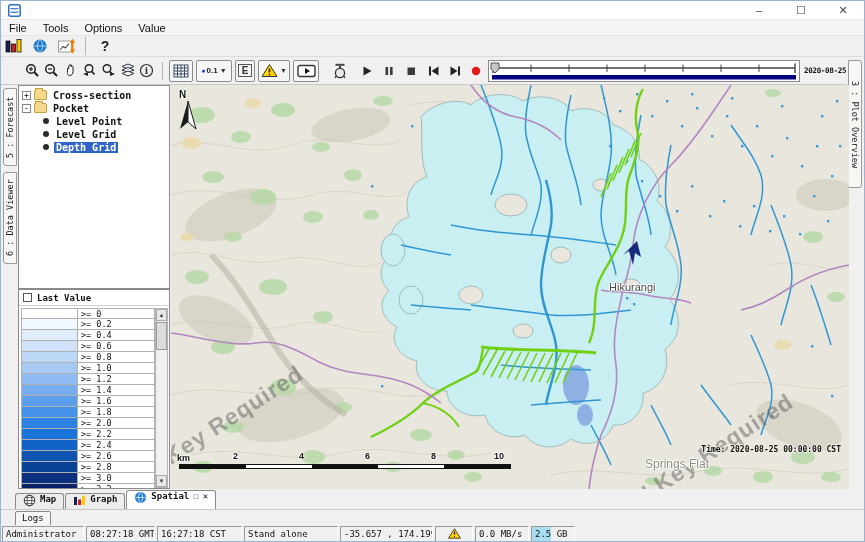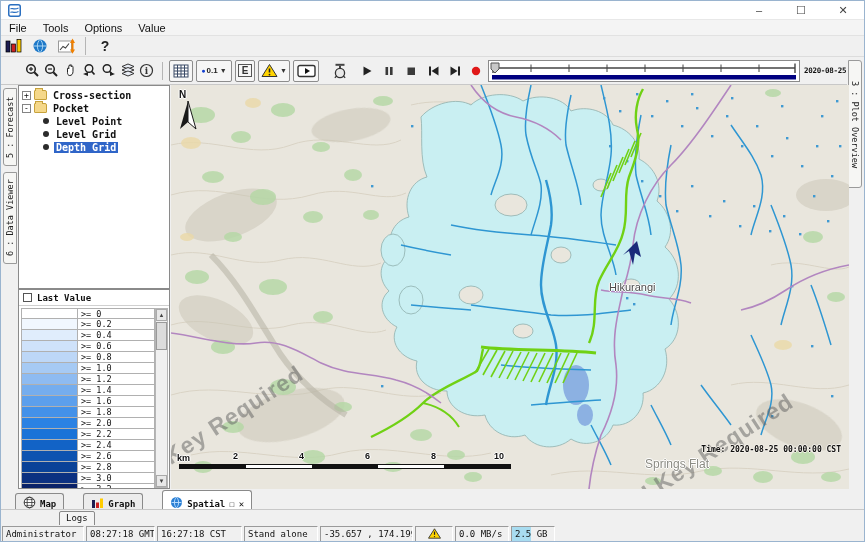--- a/index.html
+++ b/index.html
@@ -102,28 +102,28 @@
              text-shadow:1px 0 0 #fff,-1px 0 0 #fff,0 1px 0 #fff,0 -1px 0 #fff;}
   #scale-nums span:nth-child(1){left:62px;} #scale-nums span:nth-child(2){left:128px;}
   #scale-nums span:nth-child(3){left:194px;} #scale-nums span:nth-child(4){left:260px;}
   #scale-nums span:nth-child(5){left:323px;}
   #scalebar{position:absolute;left:8px;top:379px;display:flex;height:5px;border:1px solid #111;}
   #scalebar i{width:66px;height:100%;}
   #scalebar i:nth-child(odd){background:#111;} #scalebar i:nth-child(even){background:#fff;}
 
   
   #bottom-tabs{position:absolute;left:0;top:488px;width:100%;height:20px;display:flex;align-items:flex-end;padding-left:14px;background:#f0f0f0;}
-  .btab{display:flex;align-items:flex-end;gap:4px;border:1px solid #8a8a8a;border-bottom:none;border-radius:3px 3px 0 0;
-        background:#ececec;height:16px;padding:0 7px;margin-right:19px;
+  .btab{display:flex;align-items:flex-start;gap:4px;border:1px solid #8a8a8a;border-bottom:none;border-radius:3px 3px 0 0;
+        background:#ececec;height:16px;padding:0 7px;margin-right:1px;
         font-family:"DejaVu Sans Mono",monospace;font-size:9px;font-weight:bold;color:#111;}
   .btab.active{background:#fff;height:19px;}
   .btab .wglyph{font-size:9px;color:#222;font-weight:normal;}
   #logs-row{position:absolute;left:0;top:508px;width:100%;height:16px;background:#f0f0f0;border-top:1px solid #c8c8c8;}
   #logs-btn{position:absolute;left:14px;top:1px;border:1px solid #8a8a8a;border-radius:2px;background:#f4f4f4;
-            font-family:"DejaVu Sans Mono",monospace;font-size:9px;color:#111;padding:0 6px;height:24px;line-height:12px;margin-left:44px;}
+            font-family:"DejaVu Sans Mono",monospace;font-size:9px;color:#111;padding:0 6px;height:24px;line-height:12px;}
   #statusbar{position:absolute;left:0;top:524px;width:100%;height:18px;background:#f0f0f0;
              display:flex;align-items:stretch;padding:1px 1px;}
   .seg{border:1px solid;border-color:#9a9a9a #ffffff #ffffff #9a9a9a;margin-right:2px;
        font-family:"DejaVu Sans Mono",monospace;font-size:9px;color:#111;
        padding:2px 3px 0 3px;white-space:nowrap;overflow:hidden;flex:0 0 auto;}
   #seg-mem{position:relative;} #seg-mem .fill{position:absolute;left:0;top:0;bottom:0;width:45%;}
   #seg-mem span{position:relative;}
 </style>
 </head>
 <body>
@@ -707,21 +707,21 @@
 </div>
 
 <div id="logs-row">
   <span id="logs-btn">Logs</span>
 </div>
 
 <div id="statusbar">
   <span class="seg" style="width:82px">Administrator</span>
   <span class="seg" style="width:69px">08:27:18 GMT</span>
   <span class="seg" style="width:85px">16:27:18 CST</span>
-  <span class="seg" style="width:74px">Stand alone</span>
+  <span class="seg" style="width:94px">Stand alone</span>
   <span class="seg" style="width:93px">-35.657 , 174.199</span>
   <span class="seg" style="width:38px;text-align:center;padding-top:1px;">
     <svg width="13" height="11">
         <polygon points="6.5,0.8 12.5,10.2 0.5,10.2" fill="#ffd400" stroke="#333" stroke-width="0.9"></polygon>
         <line x1="6.5" y1="3.6" x2="6.5" y2="6.8" stroke="#222" stroke-width="1.2"></line>
         <circle cx="6.5" cy="8.6" r="0.7" fill="#222"></circle>
       </svg>
   </span>
   <span class="seg" style="width:54px">0.0 MB/s</span>
   <span class="seg" id="seg-mem" style="width:44px">

